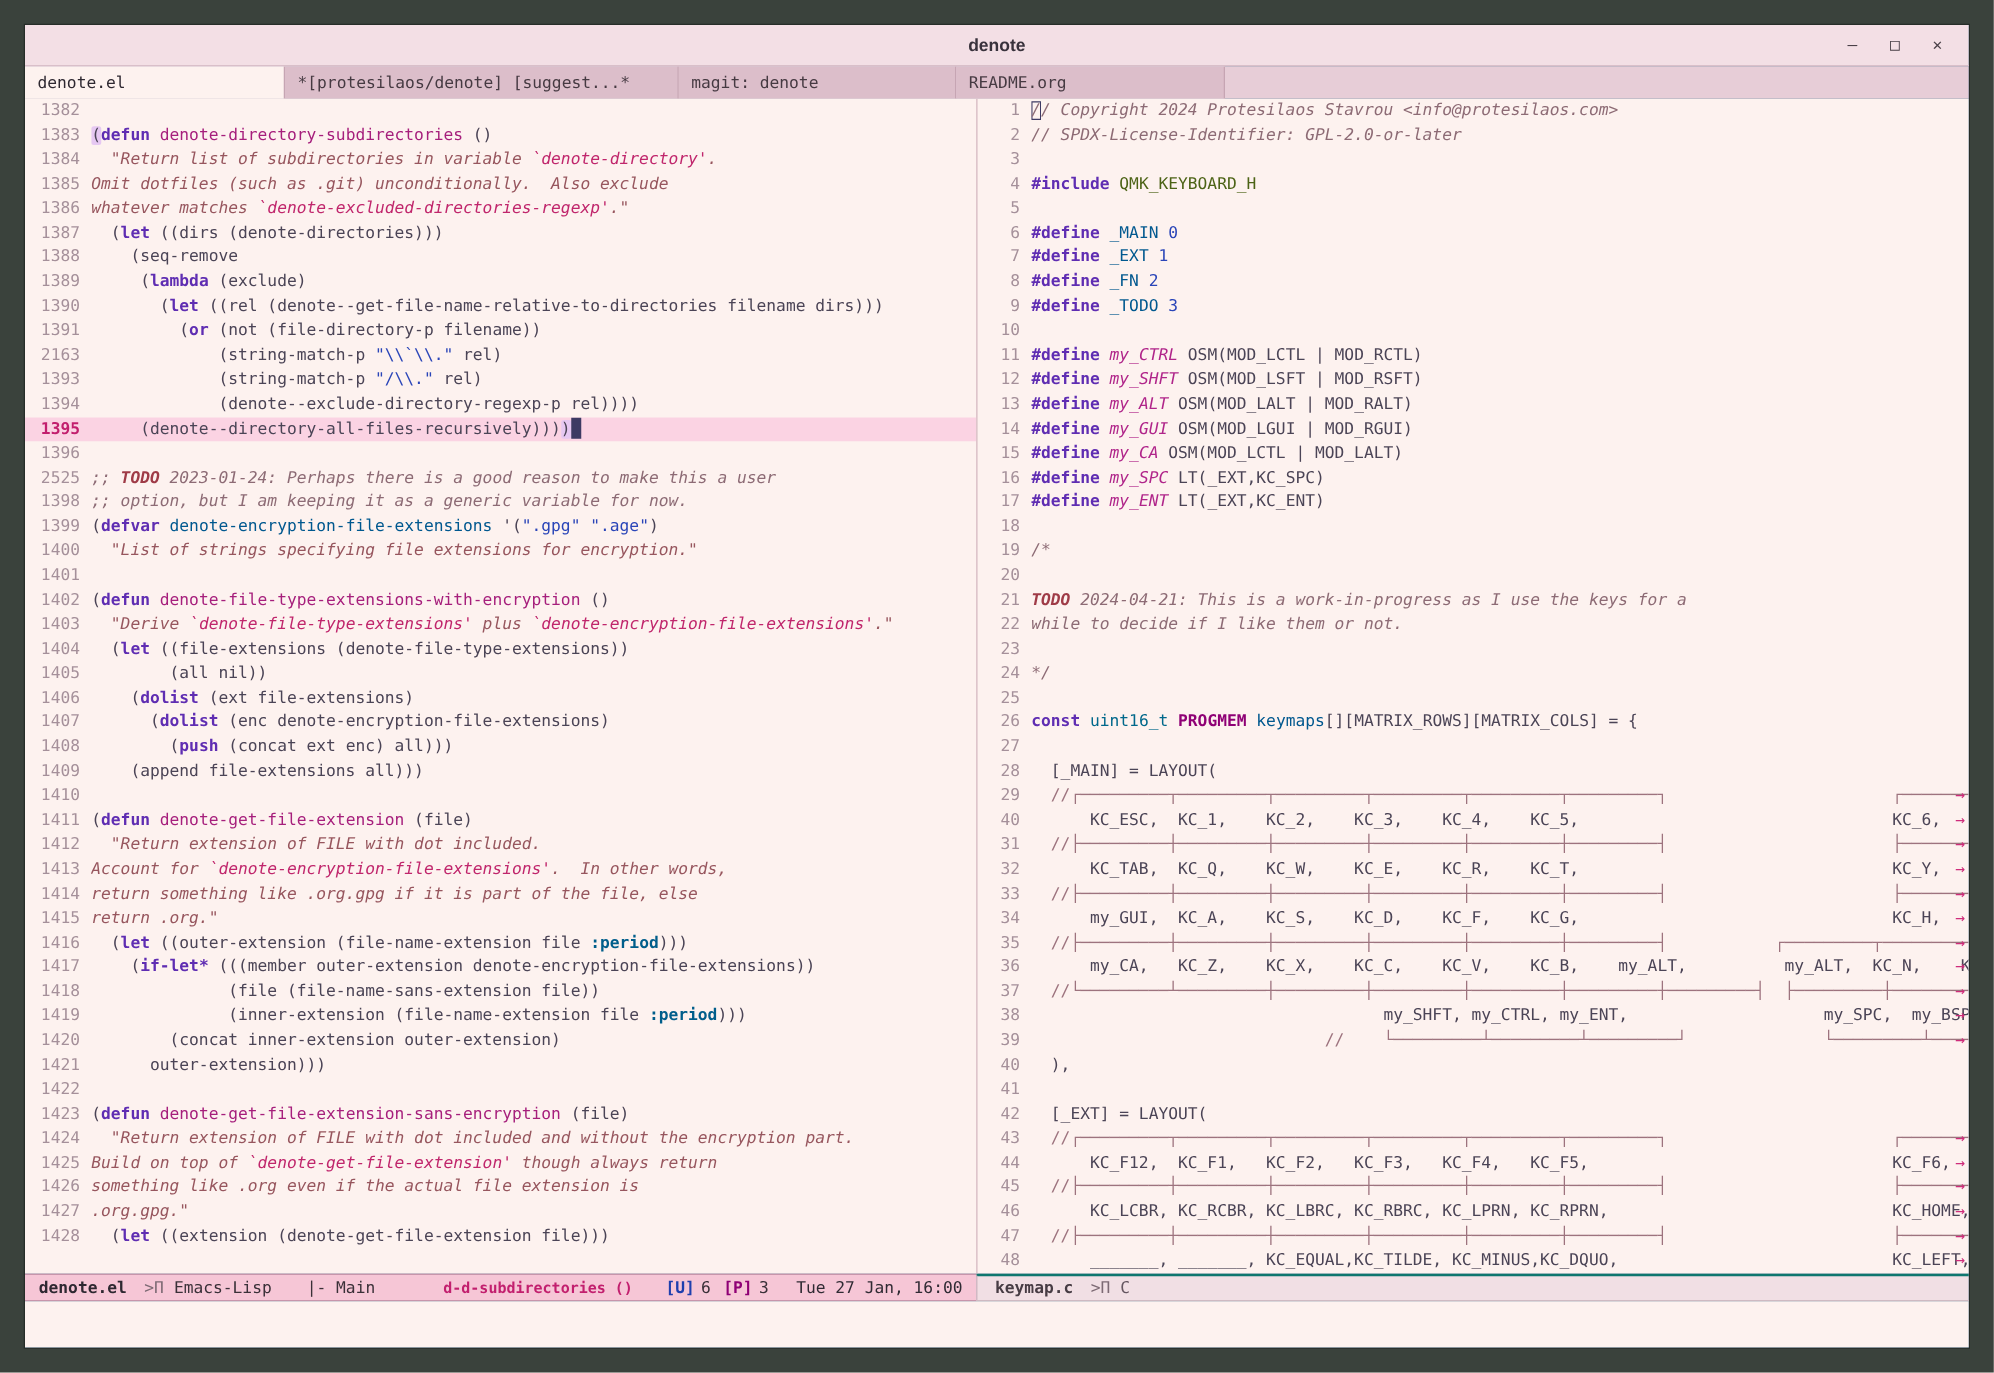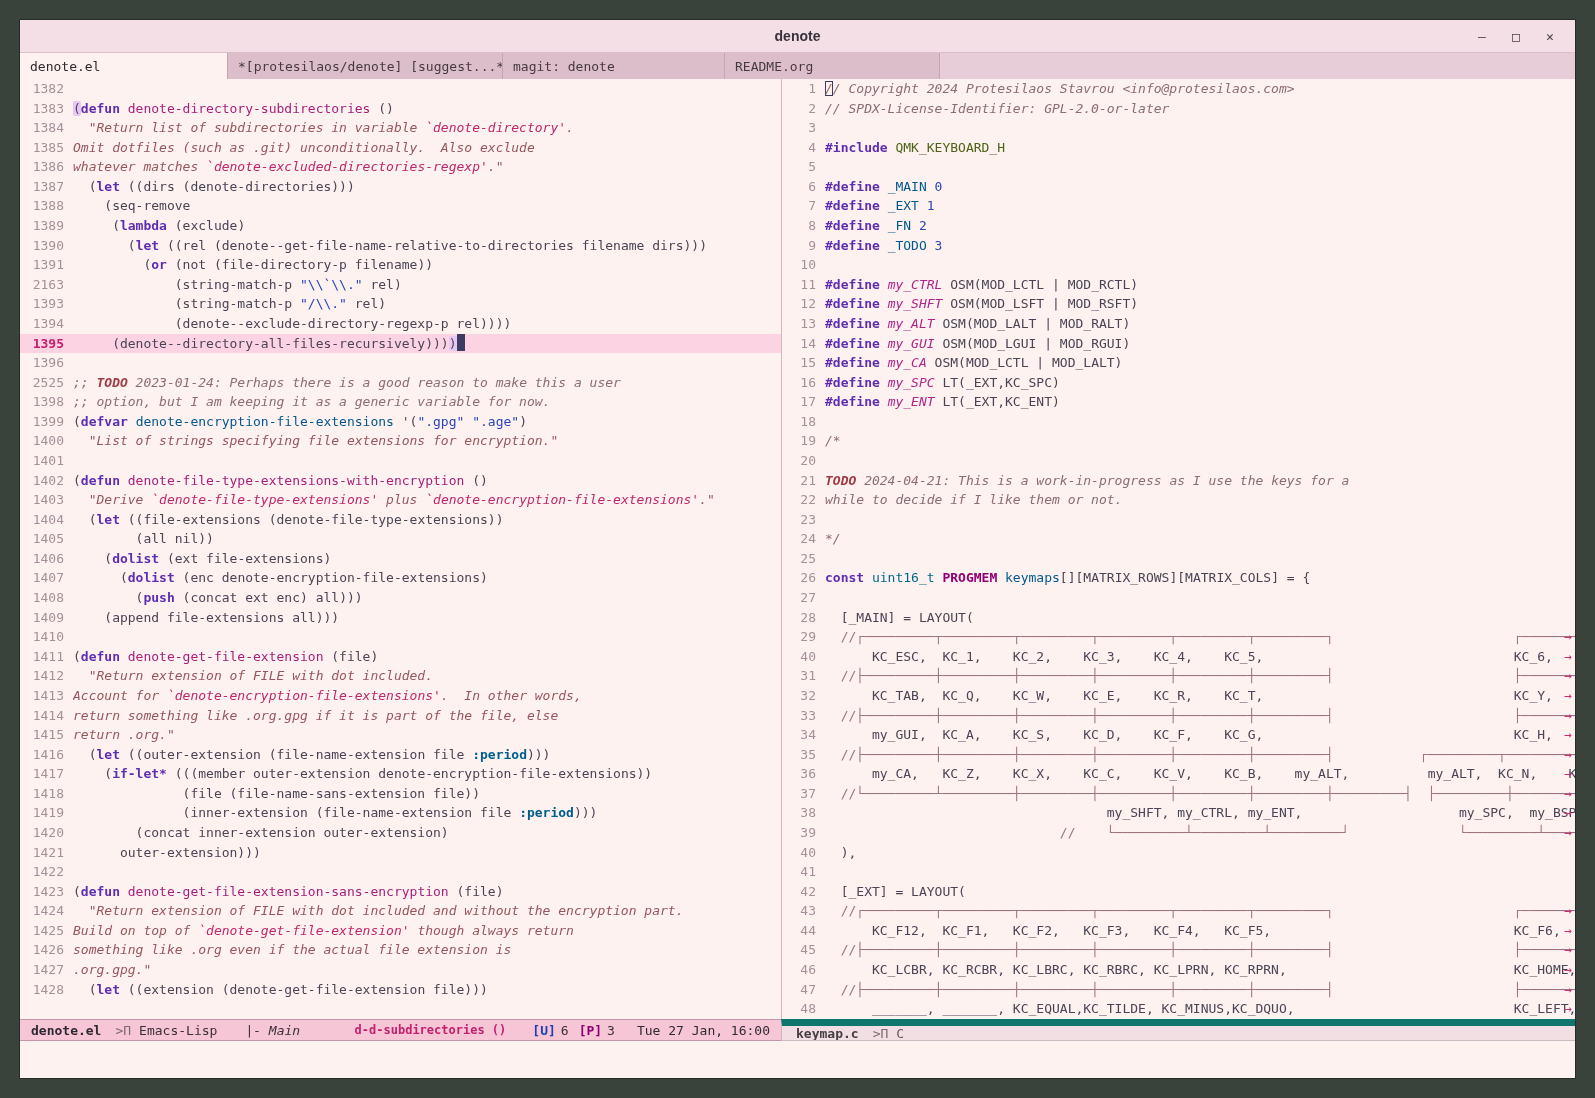--- a/index.html
+++ b/index.html
@@ -8,21 +8,21 @@
   
   .titlebar{height:33px;background:#f3dfe5;border-bottom:1px solid #d9bfc9;display:flex;align-items:center;position:relative;flex:none;box-sizing:border-box;}
   .title{position:absolute;left:0;right:0;text-align:center;font-family:"Liberation Sans",sans-serif;font-weight:bold;font-size:14px;color:#39323c;}
   .controls{margin-left:auto;display:flex;gap:12px;padding-right:14px;z-index:2;color:#4a4048;font-size:13px;}
   .ctrl{width:22px;height:22px;display:flex;align-items:center;justify-content:center;cursor:default;}
   
   .tabbar{height:26px;background:#e7cdd7;display:flex;font-size:13px;color:#463a42;flex:none;}
   .tab{padding:0 10px;display:flex;align-items:center;box-sizing:border-box;border-right:1px solid #c6a5b3;background:#dcbeca;white-space:nowrap;overflow:hidden;}
   .tab.active{background:#fdf2ef;color:#2e2831;}
   .tab:nth-child(1){width:208px;}
-  .tab:nth-child(2){width:275px;}
+  .tab:nth-child(2){width:315px;}
   .tab:nth-child(3){width:222px;}
   .tab:nth-child(4){width:215px;}
   
   .editors{flex:1;display:flex;overflow:hidden;background:#fdf2ef;}
   .win{position:relative;overflow:hidden;}
   .win-left{width:761px;flex:none;}
   .win-right{flex:1;border-left:1px solid #d3b6c0;box-sizing:border-box;}
   .cl{display:flex;height:19.58px;line-height:19.58px;font-size:13px;white-space:pre;position:relative;}
   .cl.hl{background:#fbd3e3;}
   .ln{flex:none;text-align:right;color:#a5909a;padding-right:9px;}
@@ -49,26 +49,26 @@
   .tk-pg{color:#8f0075;font-weight:bold;}
   .tk-gr{color:#4c6316;}
   .tk-td{color:#9f3b47;font-weight:bold;font-style:italic;}
   .tk-pm{background:#e6c8f2;border-radius:2px;}
   .tk-cur{display:inline-block;width:8px;height:17px;background:#3d3a63;vertical-align:text-bottom;}
   .tk-hc{box-shadow:inset 0 0 0 1px #3d3a63;color:#8d6b75;font-style:italic;}
   
   .modelines{display:flex;height:22px;flex:none;font-size:13px;}
   .ml{display:flex;align-items:center;box-sizing:border-box;overflow:hidden;white-space:pre;}
   .ml-left{width:761px;flex:none;background:#f6c6d6;border-top:1px solid #c795ab;border-bottom:1px solid #c795ab;color:#3a3038;padding:0 11px;}
-  .ml-right{flex:1;background:#f1dfe4;border-top:7px solid #0f766e;border-bottom:1px solid #cebac2;color:#655660;padding:0 14px;border-left:1px solid #d3b6c0;}
+  .ml-right{flex:1;background:#f1dfe4;border-top:2px solid #0f766e;border-bottom:1px solid #cebac2;color:#655660;padding:0 14px;border-left:1px solid #d3b6c0;}
   .mlb{font-weight:bold;color:#2e2831;}
   .ml-right .mlb{color:#473c44;}
   .mic{margin-left:14px;color:#7d6a74;}
   .mmode{margin-left:8px;}
-  .mbranch{margin-left:28px;font-style:italic;text-align:right;}
+  .mbranch{margin-left:28px;text-align:right;}
   .msp{flex:1;}
   .mwf{color:#c21f6e;font-weight:bold;font-size:12px;}
   .mu{margin-left:26px;color:#1f3fae;font-weight:bold;}
   .muv{margin-left:5px;}
   .mp{margin-left:10px;color:#8f0075;font-weight:bold;}
   .mpv{margin-left:5px;}
   .mtime{margin-left:22px;color:#2f2a33;}
   
   .echo{height:37px;background:#fdf2ef;flex:none;}
 </style>

